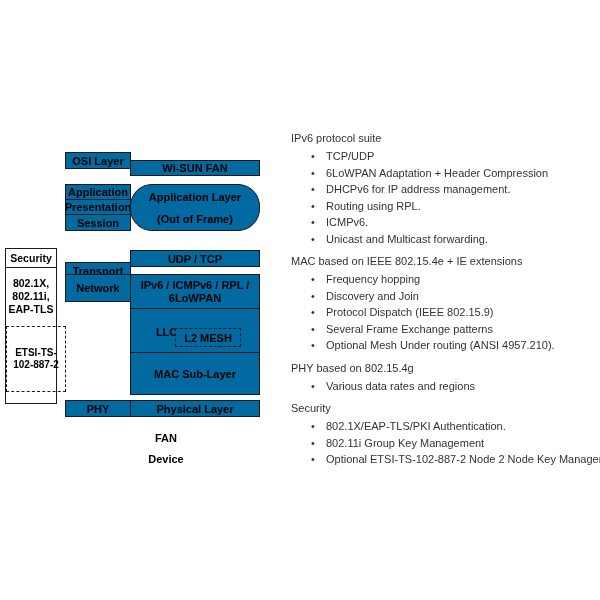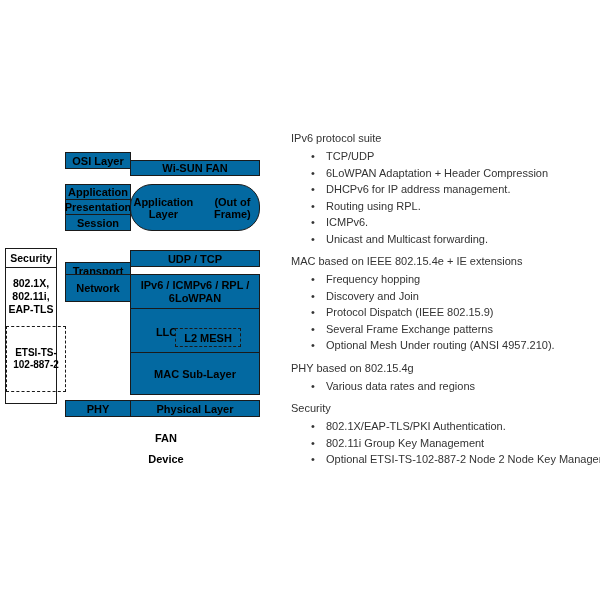--- a/index.html
+++ b/index.html
@@ -12,21 +12,21 @@
 
   
   .cell {
     position:absolute; border:1px solid #1a1a1a; background:#0369a1;
     display:flex; align-items:center; justify-content:center;
     text-align:center; font-weight:bold; font-size:11px; line-height:12px;
     color:#000;
   }
   .cell.dashed { border-style:dashed; }
   .cell.top-align { align-items:center; padding-top:3px; }
-  .cell.col { flex-direction:row; gap:10px;border-radius:22px; }
+  .cell.col { flex-direction:column; gap:10px;border-radius:22px; }
   .cell.wrap { padding:0 9px; line-height:13px; }
 
   
   .secbox {
     position:absolute; left:5px; top:248px; width:52px; height:156px;
     border:1px solid #1a1a1a; background:#fff; font-weight:bold; color:#000;
   }
   .sec-header {
     height:19px; border-bottom:1px solid #1a1a1a;
     display:flex; align-items:center; justify-content:center; font-size:10.5px;

